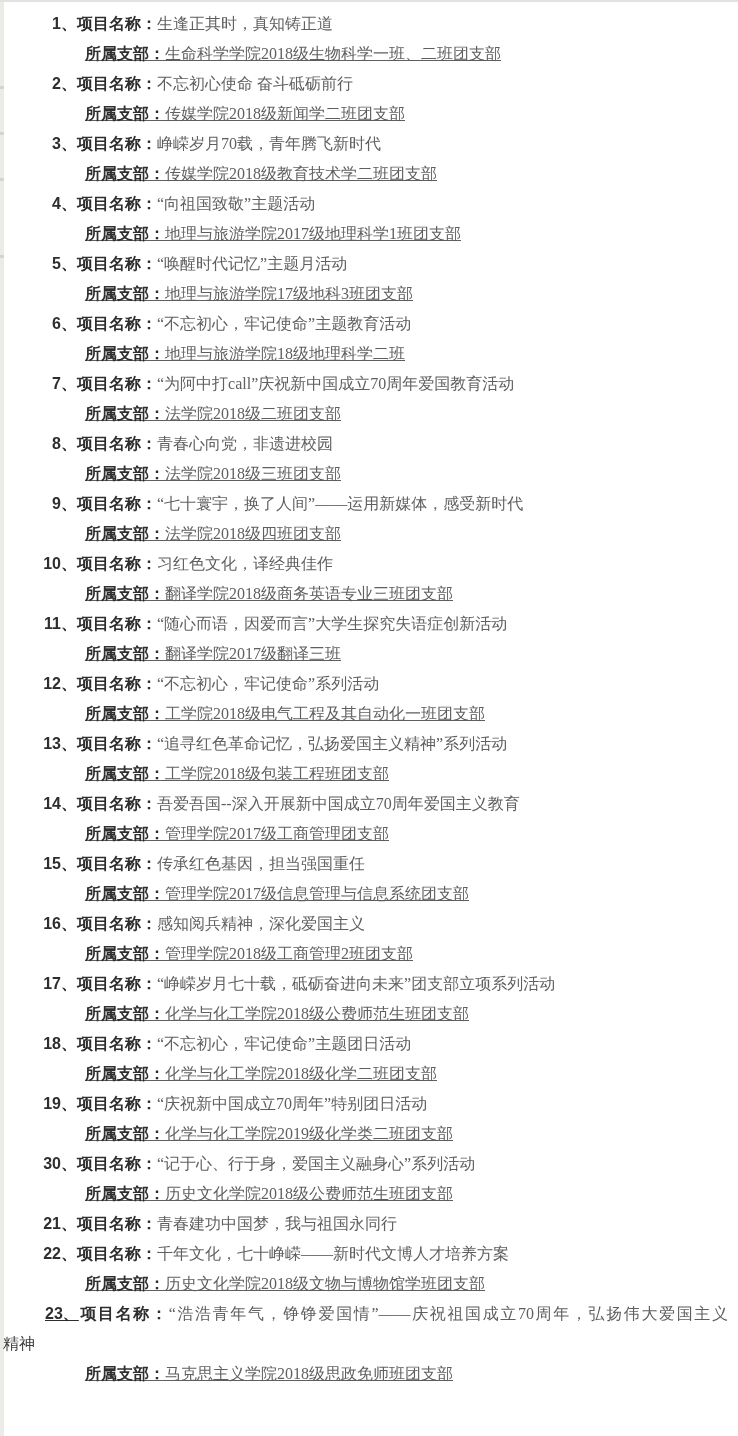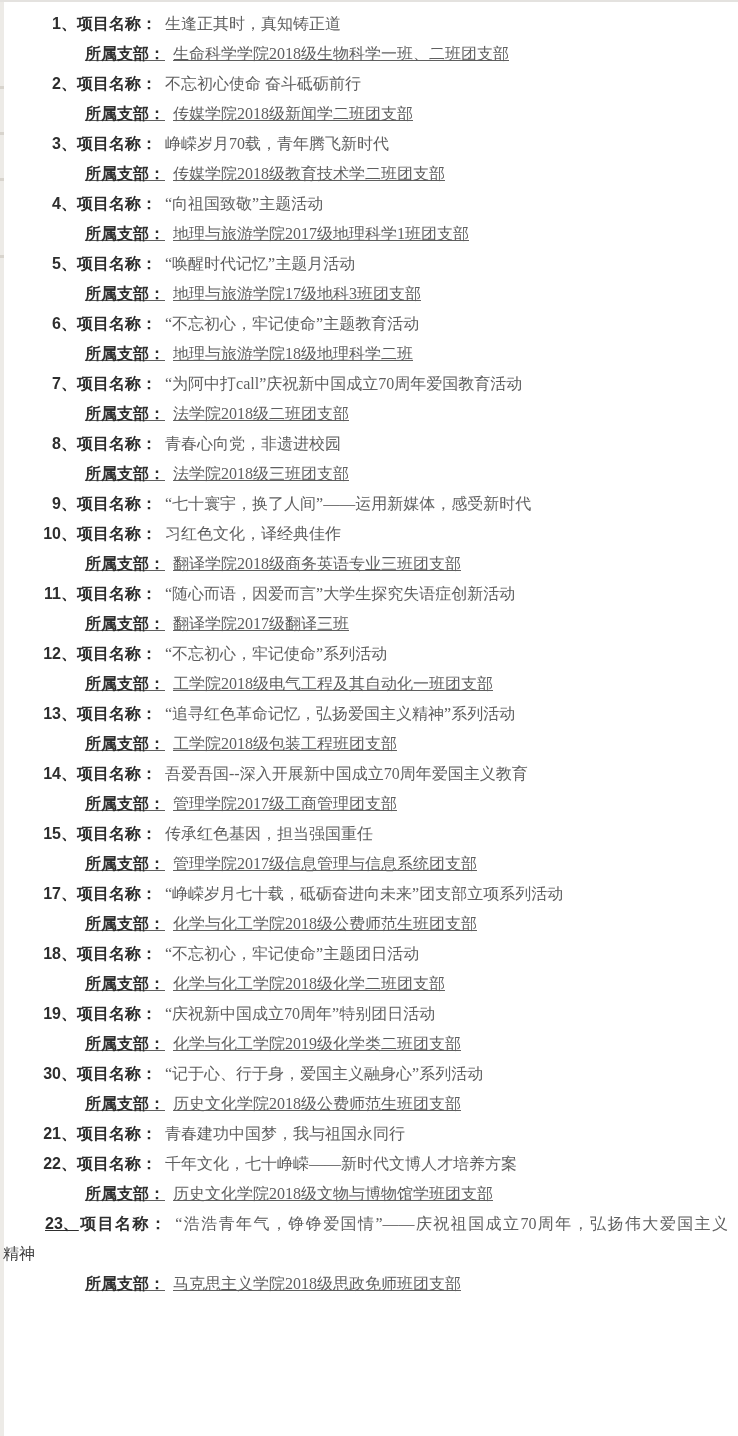--- a/index.html
+++ b/index.html
@@ -24,21 +24,21 @@
   .line{height:30px;line-height:30px;white-space:nowrap;}
   .num{
     display:inline-block;width:77px;text-align:right;
     font-family:"Liberation Sans","DejaVu Sans",sans-serif;
     font-weight:700;color:#2e2e2e;
   }
   .label{
     font-family:"Liberation Sans","DejaVu Sans",sans-serif;
     font-weight:700;color:#2e2e2e;
   }
-  .value{margin-left:8px;color:#5f5f5f;}
+  .value{margin-left:0;color:#5f5f5f;}
   .branch-line{padding-left:85px;text-decoration:underline;}
   
   .justify-line{
     margin-left:45px;margin-right:10px;height:30px;line-height:30px;
     text-align:justify;text-align-last:justify;white-space:normal;
   }
   .justify-line .num{width:auto;text-align:left;text-decoration:underline;}
   .overflow-line{padding-left:3px;height:30px;line-height:30px;color:#404040;}
 </style>
 </head>
@@ -79,20 +79,21 @@
       <div>
         <div class="line"><span class="num">7、</span><span class="label">项目名称：</span><span class="value">“为阿中打call”庆祝新中国成立70周年爱国教育活动</span></div>
         <div class="line branch-line"><span class="label">所属支部：</span><span class="value">法学院2018级二班团支部</span></div>
       </div>
       <div>
         <div class="line"><span class="num">8、</span><span class="label">项目名称：</span><span class="value">青春心向党，非遗进校园</span></div>
         <div class="line branch-line"><span class="label">所属支部：</span><span class="value">法学院2018级三班团支部</span></div>
       </div>
       <div>
         <div class="line"><span class="num">9、</span><span class="label">项目名称：</span><span class="value">“七十寰宇，换了人间”——运用新媒体，感受新时代</span></div>
+        <div class="line branch-line"><span class="label">所属支部：</span><span class="value">法学院2018级四班团支部</span></div>
       </div>
       <div>
         <div class="line"><span class="num">10、</span><span class="label">项目名称：</span><span class="value">习红色文化，译经典佳作</span></div>
         <div class="line branch-line"><span class="label">所属支部：</span><span class="value">翻译学院2018级商务英语专业三班团支部</span></div>
       </div>
       <div>
         <div class="line"><span class="num">11、</span><span class="label">项目名称：</span><span class="value">“随心而语，因爱而言”大学生探究失语症创新活动</span></div>
         <div class="line branch-line"><span class="label">所属支部：</span><span class="value">翻译学院2017级翻译三班</span></div>
       </div>
       <div>
@@ -103,20 +104,24 @@
         <div class="line"><span class="num">13、</span><span class="label">项目名称：</span><span class="value">“追寻红色革命记忆，弘扬爱国主义精神”系列活动</span></div>
         <div class="line branch-line"><span class="label">所属支部：</span><span class="value">工学院2018级包装工程班团支部</span></div>
       </div>
       <div>
         <div class="line"><span class="num">14、</span><span class="label">项目名称：</span><span class="value">吾爱吾国--深入开展新中国成立70周年爱国主义教育</span></div>
         <div class="line branch-line"><span class="label">所属支部：</span><span class="value">管理学院2017级工商管理团支部</span></div>
       </div>
       <div>
         <div class="line"><span class="num">15、</span><span class="label">项目名称：</span><span class="value">传承红色基因，担当强国重任</span></div>
         <div class="line branch-line"><span class="label">所属支部：</span><span class="value">管理学院2017级信息管理与信息系统团支部</span></div>
+      </div>
+      <div>
+        <div class="line"><span class="num">16、</span><span class="label">项目名称：</span><span class="value">感知阅兵精神，深化爱国主义</span></div>
+        <div class="line branch-line"><span class="label">所属支部：</span><span class="value">管理学院2018级工商管理2班团支部</span></div>
       </div>
       <div>
         <div class="line"><span class="num">17、</span><span class="label">项目名称：</span><span class="value">“峥嵘岁月七十载，砥砺奋进向未来”团支部立项系列活动</span></div>
         <div class="line branch-line"><span class="label">所属支部：</span><span class="value">化学与化工学院2018级公费师范生班团支部</span></div>
       </div>
       <div>
         <div class="line"><span class="num">18、</span><span class="label">项目名称：</span><span class="value">“不忘初心，牢记使命”主题团日活动</span></div>
         <div class="line branch-line"><span class="label">所属支部：</span><span class="value">化学与化工学院2018级化学二班团支部</span></div>
       </div>
       <div>

